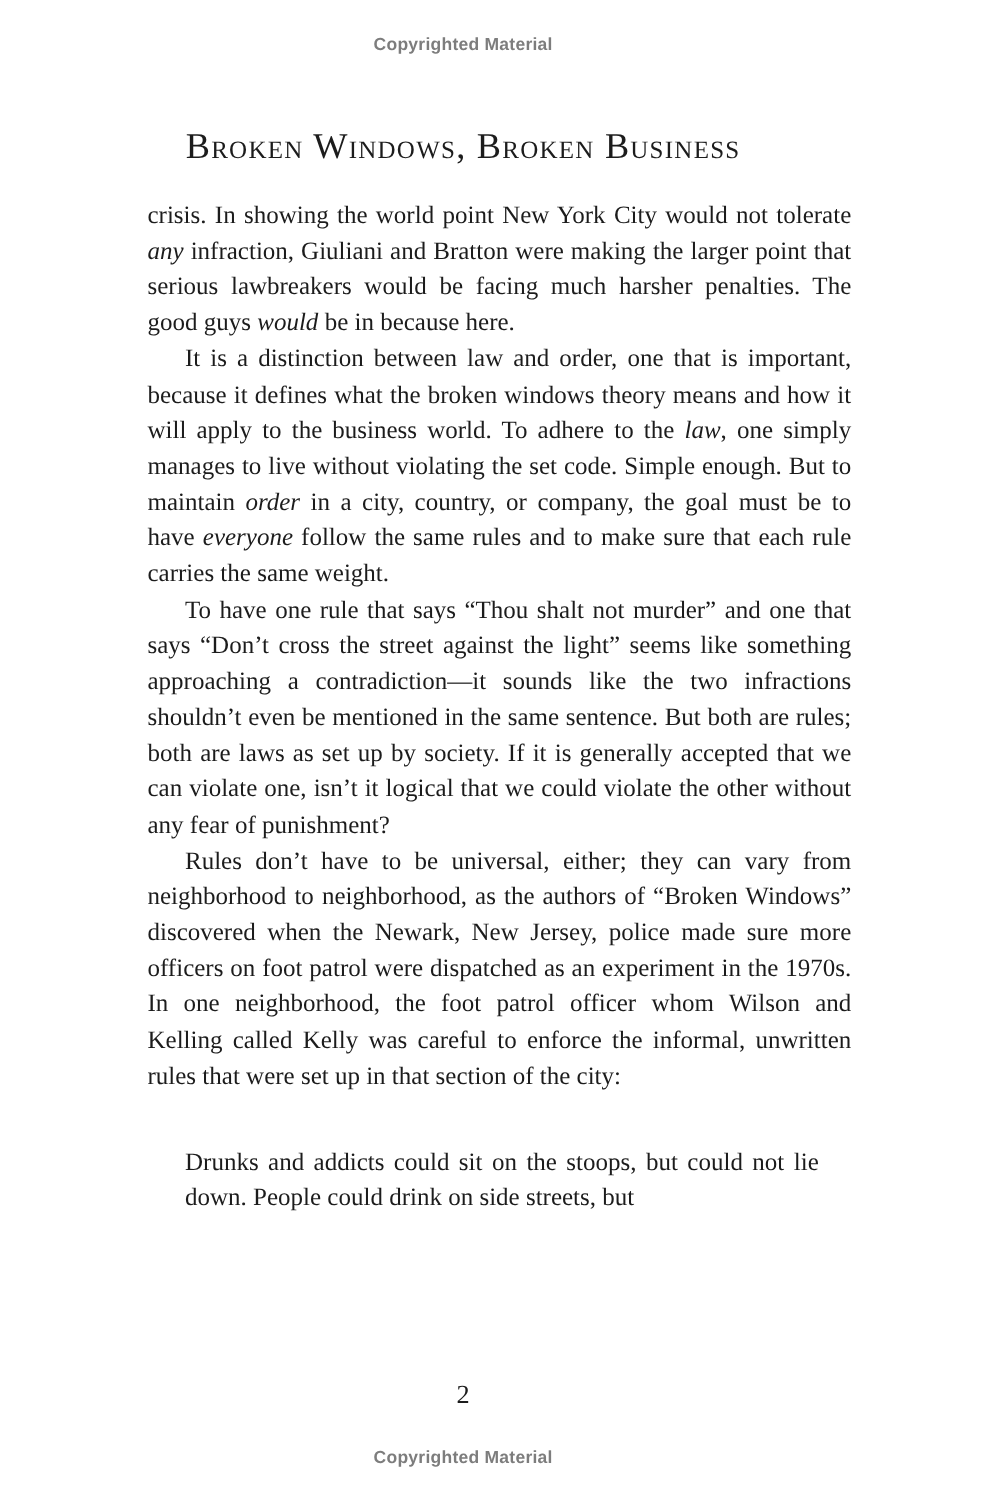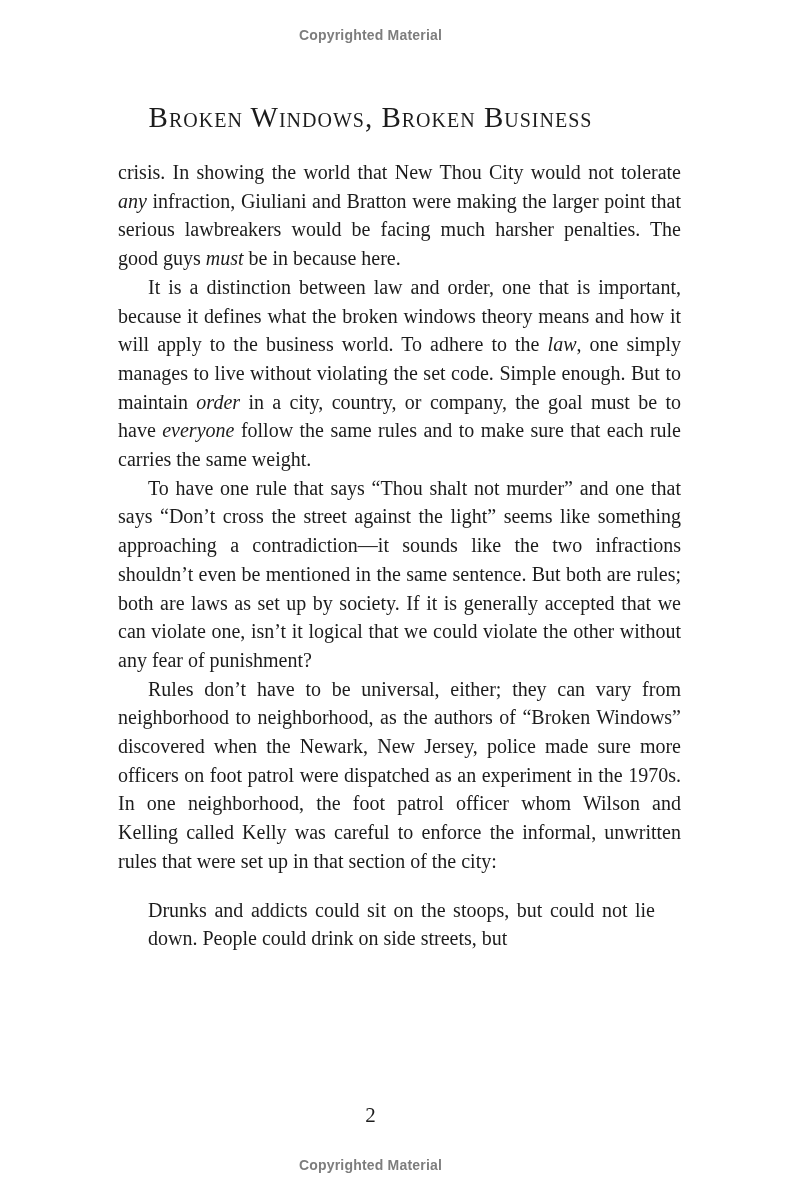--- a/index.html
+++ b/index.html
@@ -48,21 +48,21 @@
     font-size: 20px;
     line-height: 28.7px;
     text-align: justify;
   }
   .body-text p {
     margin: 0;
     padding: 0;
   }
   .body-text p.indent { text-indent: 30px; }
   .body-text p.quote {
-    margin-top: 20px;
+    margin-top: 40px;
     margin-left: 30px;
     margin-right: 26px;
     text-indent: 0;
   }
   .body-text em { }
   .page-number {
     position: absolute;
     top: 1103px;
     left: 0;
     width: 100%;
@@ -73,21 +73,21 @@
 </style>
 </head>
 <body>
 
 <div class="page">
   <div class="notice notice-top">Copyrighted Material</div>
 
   <div class="running-head">Broken Windows, Broken Business</div>
 
   <div class="body-text">
-      <p><span>crisis. In showing the world that New Thou City would not tolerate </span><em>any</em><span> infraction, Giuliani and Bratton were making the larger point that serious lawbreakers would be facing much harsher penalties. The good guys </span><em>must</em><span> be in because here.</span></p>
+      <p><span>crisis. In showing the world point New York City would not tolerate </span><em>any</em><span> infraction, Giuliani and Bratton were making the larger point that serious lawbreakers would be facing much harsher penalties. The good guys </span><em>would</em><span> be in because here.</span></p>
       <p class="indent"><span>It is a distinction between law and order, one that is important, because it defines what the broken windows theory means and how it will apply to the business world. To adhere to the </span><em>law</em><span>, one simply manages to live without violating the set code. Simple enough. But to maintain </span><em>order</em><span> in a city, country, or company, the goal must be to have </span><em>everyone</em><span> follow the same rules and to make sure that each rule carries the same weight.</span></p>
       <p class="indent"><span>To have one rule that says “Thou shalt not murder” and one that says “Don’t cross the street against the light” seems like something approaching a contradiction—it sounds like the two infractions shouldn’t even be mentioned in the same sentence. But both are rules; both are laws as set up by society. If it is generally accepted that we can violate one, isn’t it logical that we could violate the other without any fear of punishment?</span></p>
       <p class="indent"><span>Rules don’t have to be universal, either; they can vary from neighborhood to neighborhood, as the authors of “Broken Windows” discovered when the Newark, New Jersey, police made sure more officers on foot patrol were dispatched as an experiment in the 1970s. In one neighborhood, the foot patrol officer whom Wilson and Kelling called Kelly was careful to enforce the informal, unwritten rules that were set up in that section of the city:</span></p>
       <p class="quote"><span>Drunks and addicts could sit on the stoops, but could not lie down. People could drink on side streets, but</span></p>
     </div>
 
   <div class="page-number">2</div>
 
   <div class="notice notice-bottom">Copyrighted Material</div>
 </div>

